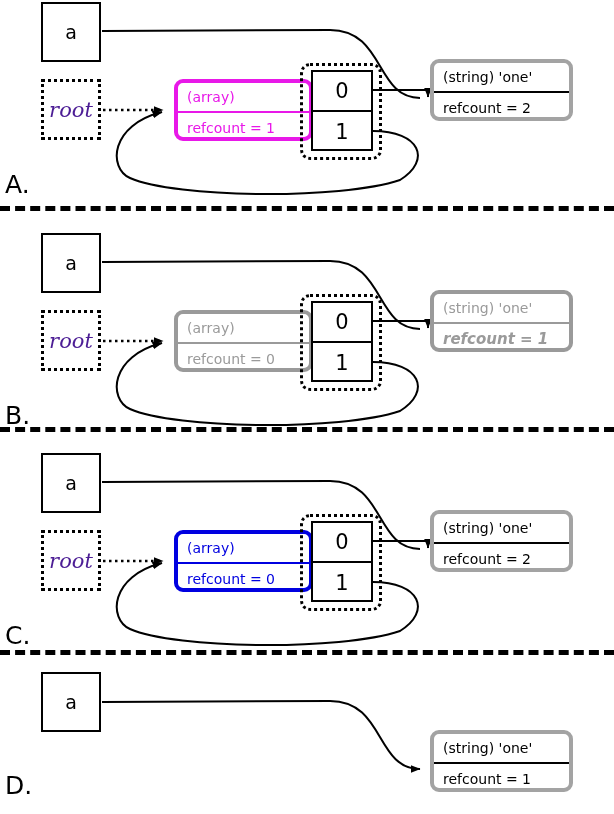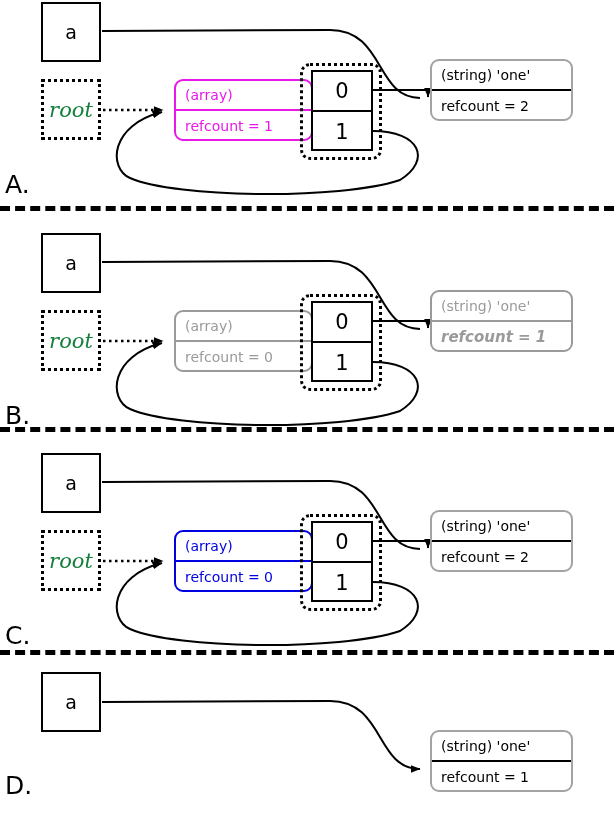--- a/index.html
+++ b/index.html
@@ -18,25 +18,25 @@
           letter-spacing:0px;line-height:1;}
 
   
   .varbox{position:absolute;width:60px;height:60px;border:2px solid #000;
           background:#fff;display:flex;align-items:center;justify-content:center;
           font-size:19px;color:#000;box-sizing:border-box;}
 
   
   .rootbox{position:absolute;width:60px;height:61px;border:3px dotted #000;
            background:#fff;display:flex;align-items:center;justify-content:center;
-           font-size:21px;font-style:italic;color:#15803d;box-sizing:border-box;
+           font-size:21px;font-style:italic;color:#4c1d95;box-sizing:border-box;
            font-family:"DejaVu Serif","Liberation Serif",serif;}
 
   
-  .zval{position:absolute;box-sizing:border-box;border:2px solid #a3a3a3;
+  .zval{position:absolute;box-sizing:border-box;border:4px solid #a3a3a3;
         border-radius:9px;background:#fff;overflow:hidden;}
   .zval .zrow{box-sizing:border-box;display:flex;align-items:center;
               padding-left:9px;font-size:14px;color:#000;white-space:nowrap;}
   .zval .zrow.top{border-bottom:2px solid #000;}
 
   .zval.magenta{border-color:#e818e8;}
   .zval.magenta .zrow{color:#e818e8;}
   .zval.magenta .zrow.top{border-bottom-color:#e818e8;}
 
   .zval.blue{border-color:#0000e0;}

